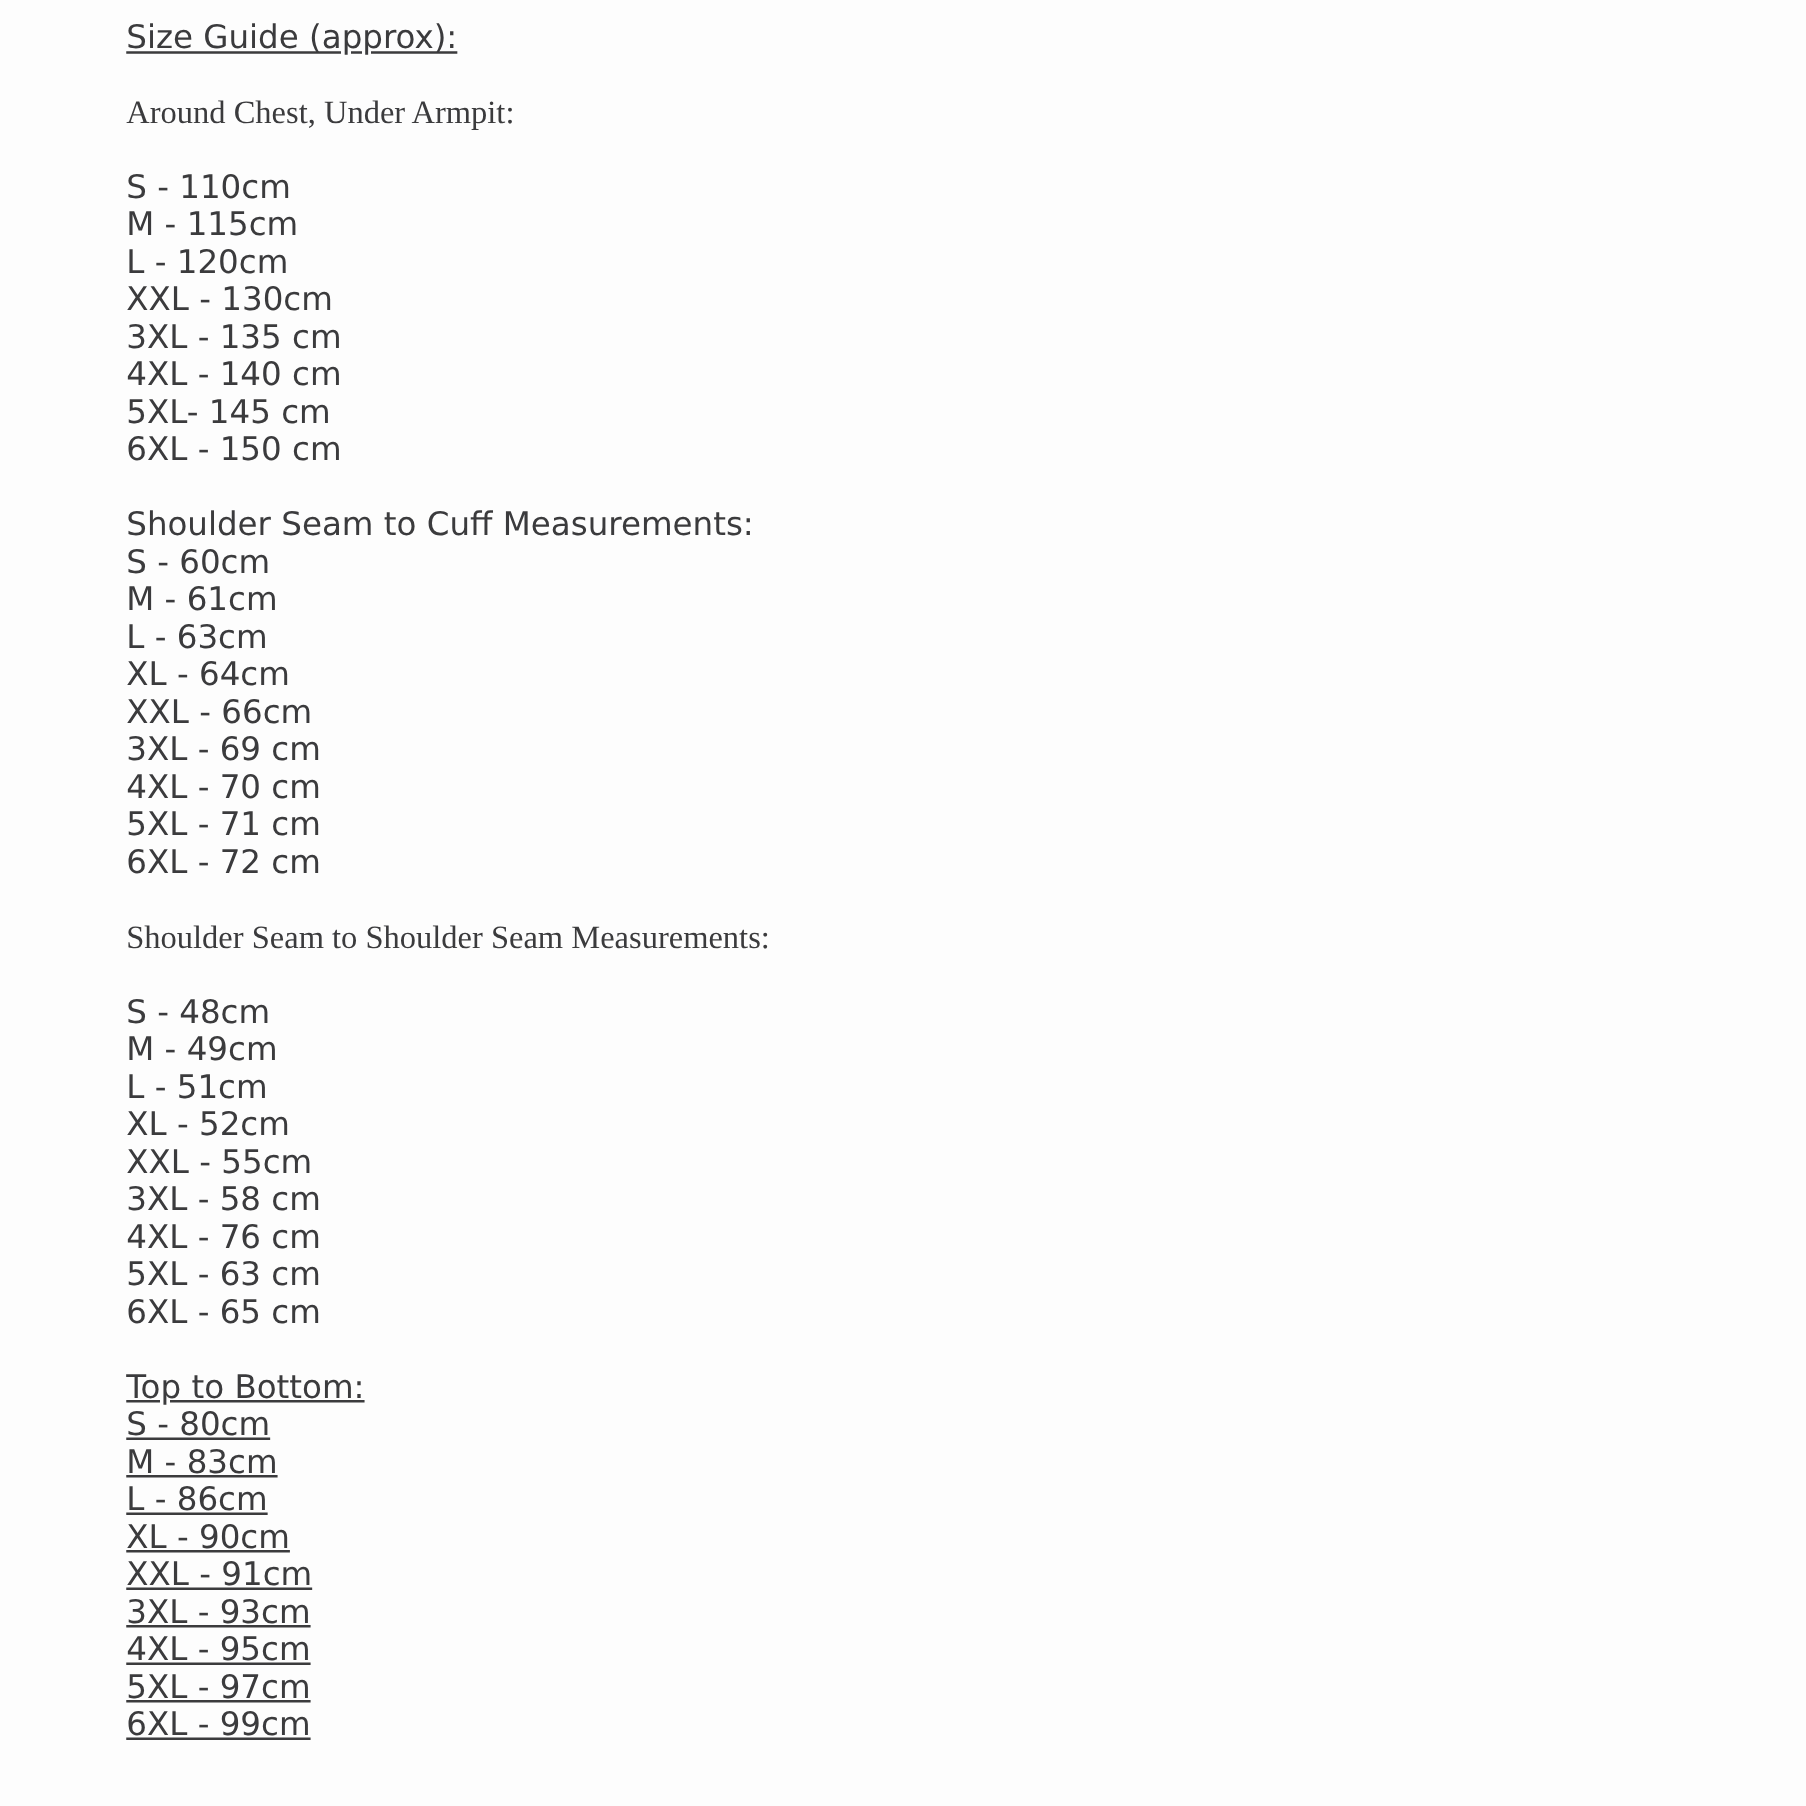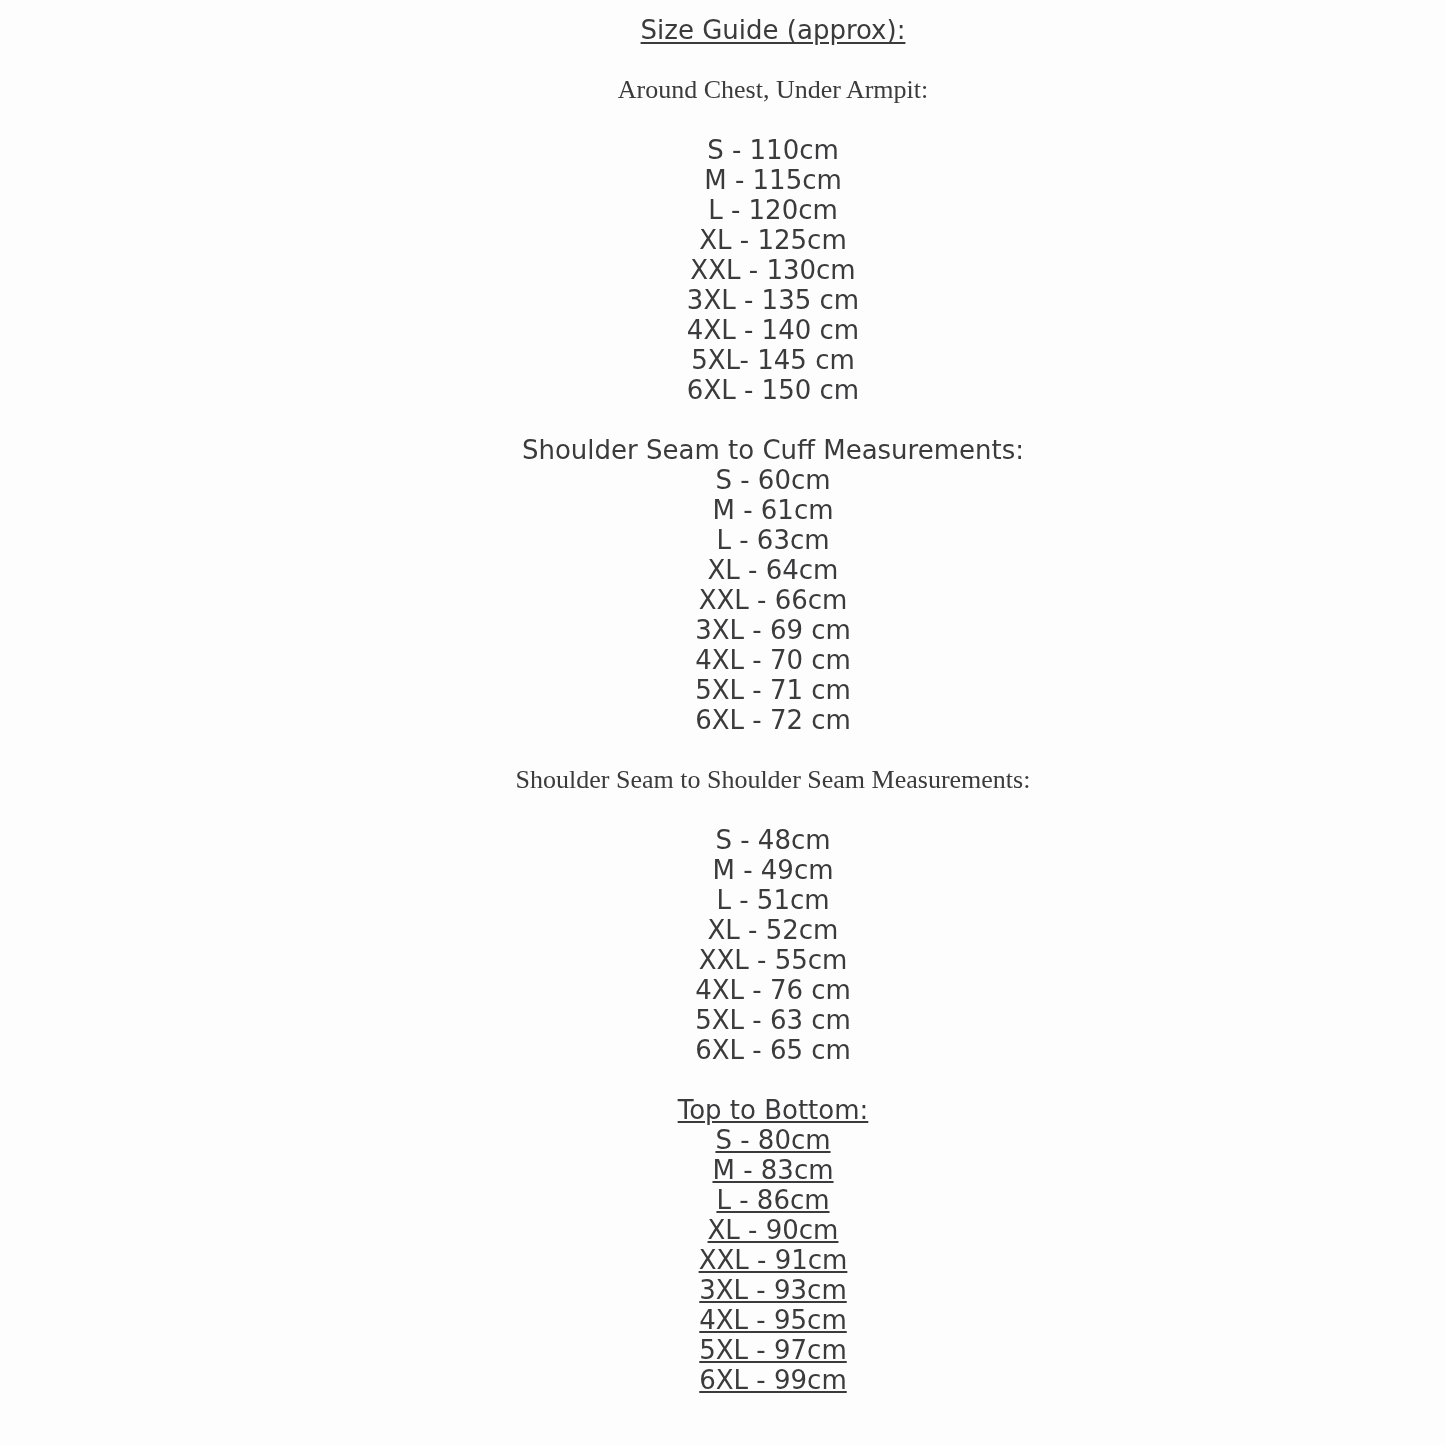--- a/index.html
+++ b/index.html
@@ -12,21 +12,20 @@
     width: 1445px;
     height: 1445px;
     box-sizing: border-box;
     padding: 15px 0 0 101px; 
     overflow: hidden;
     background: #fdfdfd;
     color: #3b3b3d;
     font-family: "DejaVu Sans", "Liberation Sans", sans-serif;
     font-size: 26px;
     line-height: 30px;
-    text-align: center;
   }
   .doc-title {
     margin: 0 0 30px 0;          
     font-size: 26px;
     font-weight: normal;
     text-decoration: underline;
     text-underline-offset: 3px;
   }
   .section {
     margin: 0 0 30px 0;          
@@ -52,21 +51,20 @@
 
 <main class="page" style="color: rgb(59, 59, 61); background: rgb(253, 253, 253);">
   <h1 class="doc-title">Size Guide (approx):</h1>
 
   <section class="section">
     <div class="section-heading gap-below">Around Chest, Under Armpit:</div>
     <div class="size-list">
         <div class="size-line">S - 110cm</div>
         <div class="size-line">M - 115cm</div>
         <div class="size-line">L - 120cm</div>
-        <div class="size-line">XL - 125cm</div>
         <div class="size-line">XXL - 130cm</div>
         <div class="size-line">3XL - 135 cm</div>
         <div class="size-line">4XL - 140 cm</div>
         <div class="size-line">5XL- 145 cm</div>
         <div class="size-line">6XL - 150 cm</div>
       </div>
   </section>
 
   <section class="section">
     <div class="section-heading">Shoulder Seam to Cuff Measurements:</div>
@@ -84,20 +82,21 @@
   </section>
 
   <section class="section">
     <div class="section-heading gap-below">Shoulder Seam to Shoulder Seam Measurements:</div>
     <div class="size-list">
         <div class="size-line">S - 48cm</div>
         <div class="size-line">M - 49cm</div>
         <div class="size-line">L - 51cm</div>
         <div class="size-line">XL - 52cm</div>
         <div class="size-line">XXL - 55cm</div>
+        <div class="size-line">3XL - 58 cm</div>
         <div class="size-line">4XL - 76 cm</div>
         <div class="size-line">5XL - 63 cm</div>
         <div class="size-line">6XL - 65 cm</div>
       </div>
   </section>
 
   <section class="section">
     <div class="section-heading">Top to Bottom:</div>
     <div class="size-list">
         <div class="size-line">S - 80cm</div>

